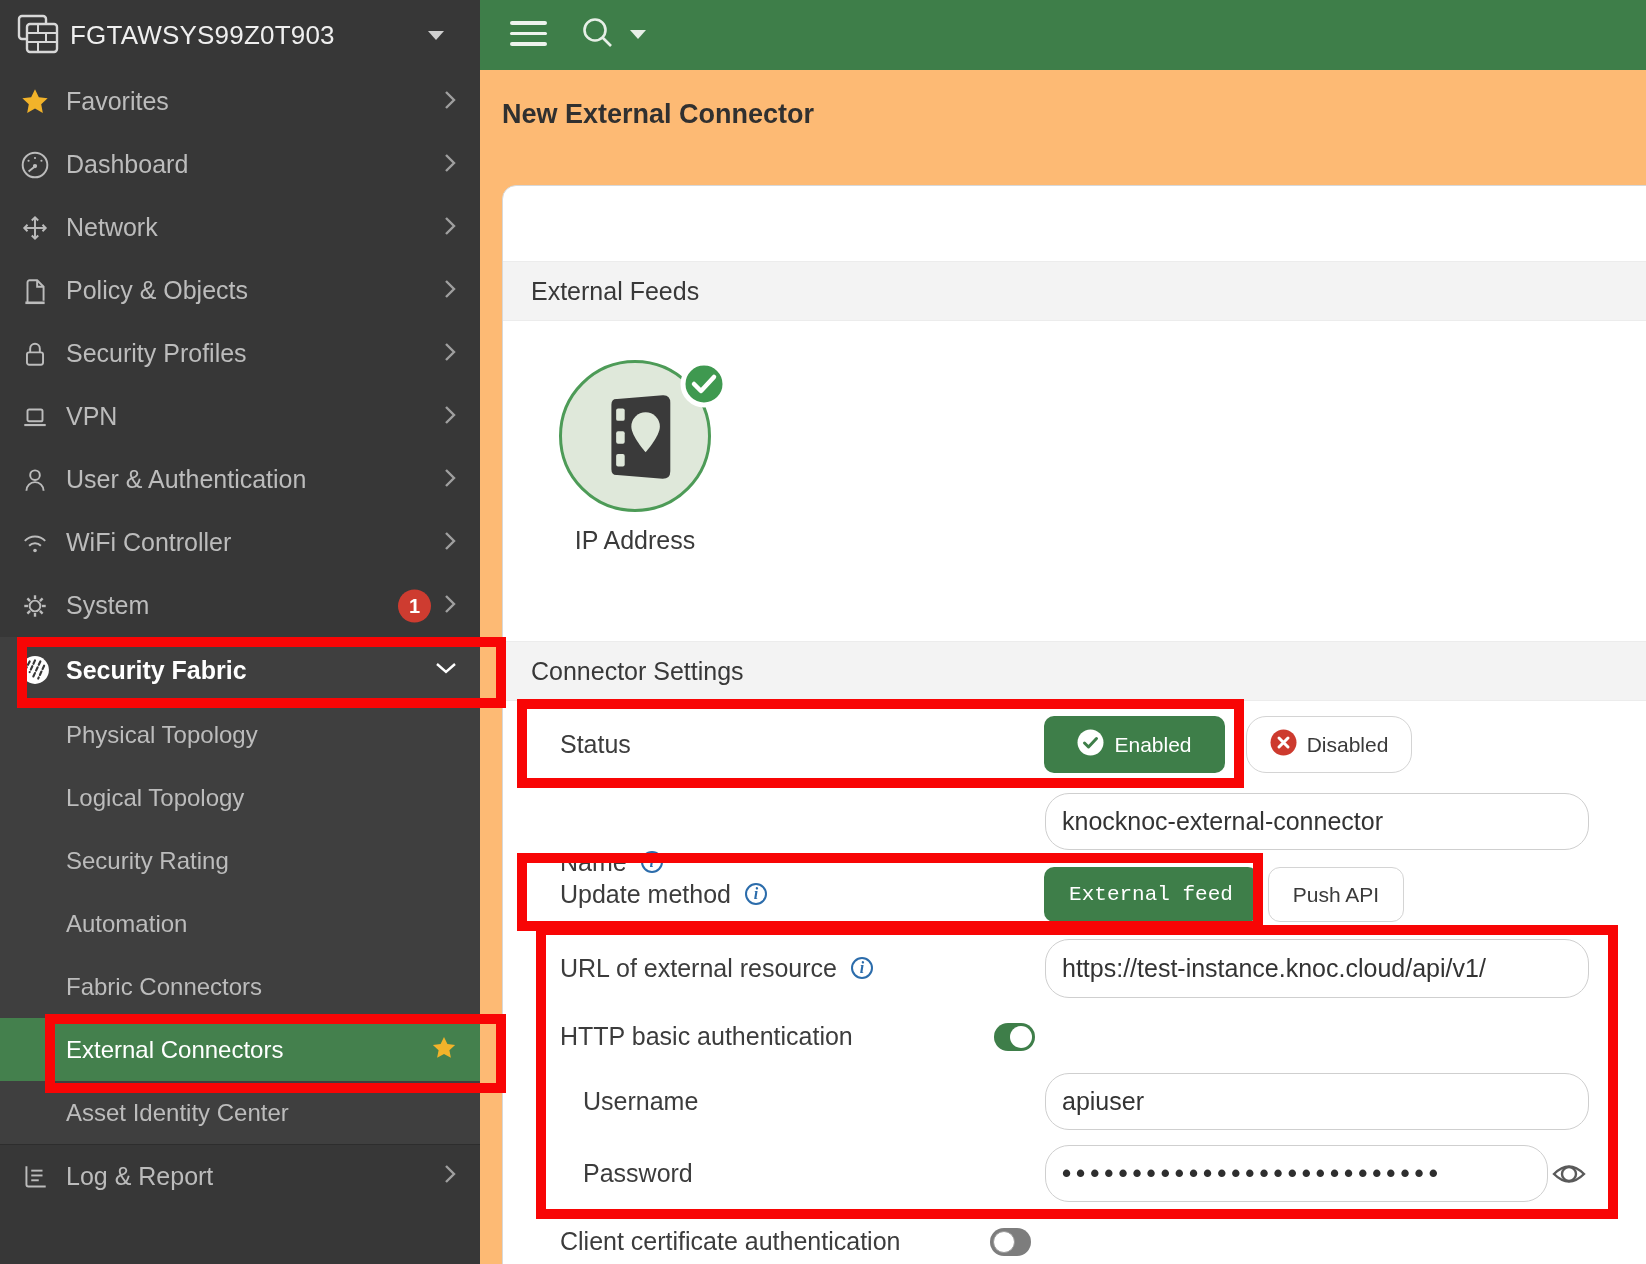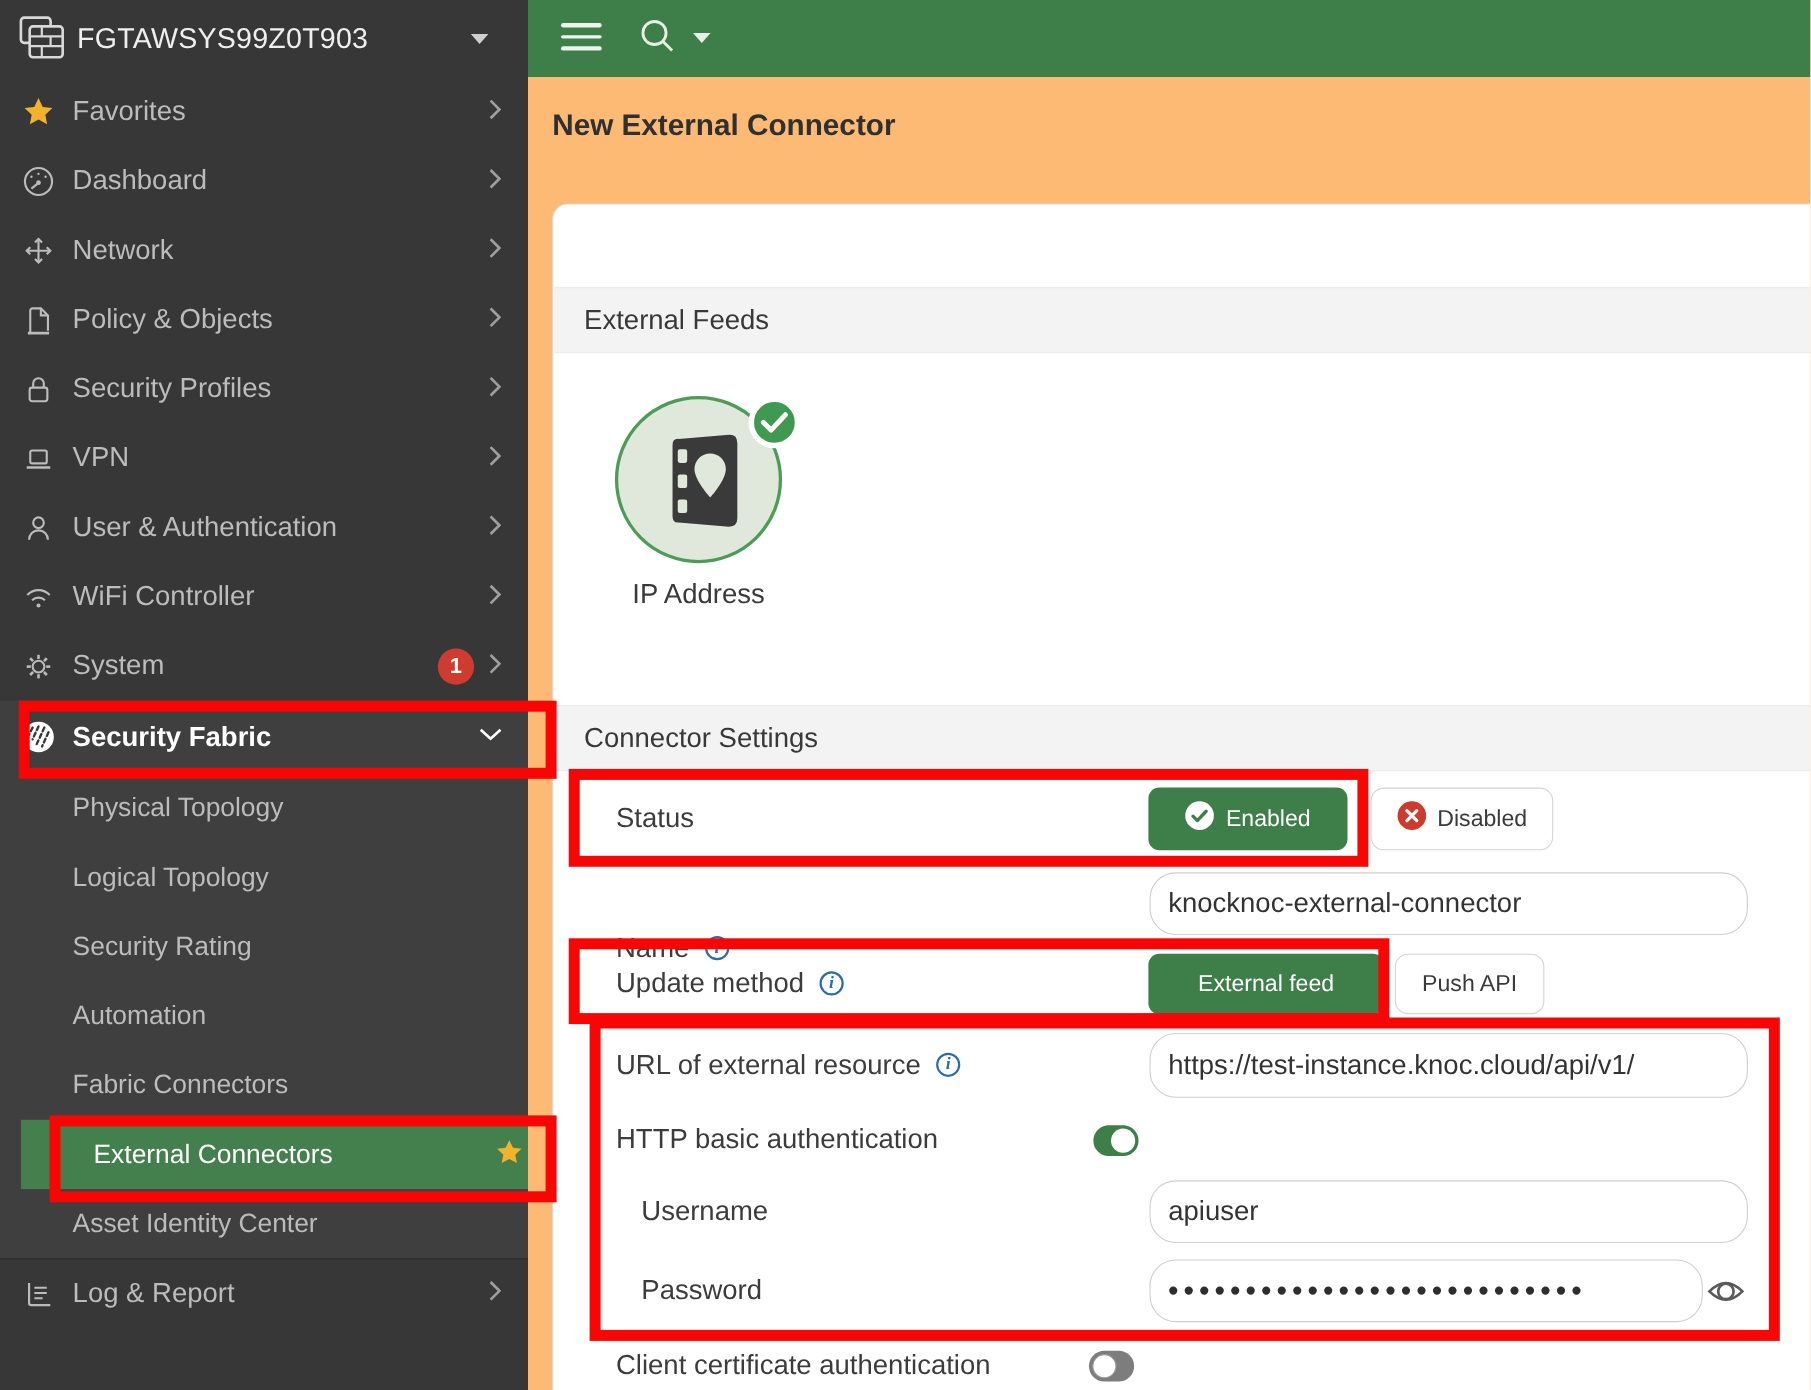--- a/index.html
+++ b/index.html
@@ -16,21 +16,21 @@
   .nav-item { position:relative; height:63px; display:flex; align-items:center; cursor:pointer; }
   .nav-item .ico { position:absolute; left:20px; top:50%; transform:translateY(-50%); width:30px; height:30px; display:flex; align-items:center; justify-content:center; }
   .nav-item .lbl { position:absolute; left:66px; color:#bcbcbc; font-size:25px; white-space:nowrap; }
   .nav-item .chev { position:absolute; left:444px; top:50%; transform:translateY(-50%); }
   .nav-badge { position:absolute; left:398px; top:50%; transform:translateY(-50%); width:33px; height:33px; border-radius:50%; background:#ce3c30; color:#fff; font-size:20px; font-weight:bold; display:flex; align-items:center; justify-content:center; }
   #sf-section { background:#3f3f3f; }
   .sf-row { height:66px; }
   .sf-row .lbl { color:#ffffff; font-weight:bold; }
   .sub-item { position:relative; height:63px; display:flex; align-items:center; cursor:pointer; }
   .sub-item .lbl { position:absolute; left:66px; color:#bcbcbc; font-size:24px; white-space:nowrap; }
-  .sub-item.selected { background:#44804d;margin-left:19px; }
+  .sub-item.selected { background:#44804d; }
   .sub-item.selected .lbl { color:#ffffff; }
   .sub-item .fav-star { position:absolute; left:430px; top:50%; transform:translateY(-50%); }
   .side-divider { border-top:1px solid #2d2d2d;text-align:center; }
 
   
   #topbar { position:absolute; left:480px; top:0; width:1166px; height:70px; background:#3e7e49; z-index:4; }
   .hamburger { position:absolute; left:30px; top:21px; width:37px; height:28px; cursor:pointer; }
   .hamburger div { width:37px; height:3.6px; background:#eef3ee; border-radius:2px; margin-bottom:7px; }
   .search-wrap { position:absolute; left:100px; top:15px; width:66px; height:40px; cursor:pointer; }
   .search-caret { position:absolute; left:50px; top:15px; width:0; height:0; border-left:8px solid transparent; border-right:8px solid transparent; border-top:9px solid #e7efe7; }
@@ -335,41 +335,41 @@
     <div class="frm-lbl" style="left:57px; top:542px;">Status</div>
     <div class="btn btn-on" style="left:541px; top:530px; width:181px; height:57px;">
       <span>
         <svg width="27" height="27" viewBox="0 0 27 27">
             <circle cx="13.5" cy="13.5" r="13" fill="#ffffff"></circle>
             <polyline points="7.5,14 11.5,18 19.5,9.5" fill="none" stroke="#3e7e49" stroke-width="3" stroke-linecap="round" stroke-linejoin="round"></polyline>
           </svg>
       </span>
       <span>Enabled</span>
     </div>
-    <div class="btn btn-off" style="left:743px; top:530px; width:166px; height:57px;">
+    <div class="btn btn-off" style="left:743px; top:530px; width:166px; height:57px;border-radius:20px;">
       <span>
         <svg width="27" height="27" viewBox="0 0 27 27">
             <circle cx="13.5" cy="13.5" r="13" fill="#cd3a2e"></circle>
             <path d="M9 9 l9 9 M18 9 l-9 9" stroke="#ffffff" stroke-width="3" stroke-linecap="round"></path>
           </svg>
       </span>
       <span>Disabled</span>
     </div>
 
     <div class="frm-lbl" style="left:57px; top:614px;margin-top:46px;">
       <span>Name</span>
       <span class="info-ico">i</span>
     </div>
     <div class="tinput" style="left:542px; top:607px; width:544px; height:57px;">knocknoc-external-connector</div>
 
     <div class="frm-lbl" style="left:57px; top:692px;">
       <span>Update method</span>
       <span class="info-ico">i</span>
     </div>
-    <div class="btn btn-on" style="left:541px; top:681px; width:214px; height:55px;">
+    <div class="btn btn-on" style="left:541px; top:681px; width:214px; height:55px;font-family:Liberation Mono, monospace;">
       <span>External feed</span>
     </div>
     <div class="btn btn-off" style="left:765px; top:681px; width:136px; height:55px;">
       <span>Push API</span>
     </div>
 
     <div class="frm-lbl" style="left:57px; top:766px;">
       <span>URL of external resource</span>
       <span class="info-ico">i</span>
     </div>

